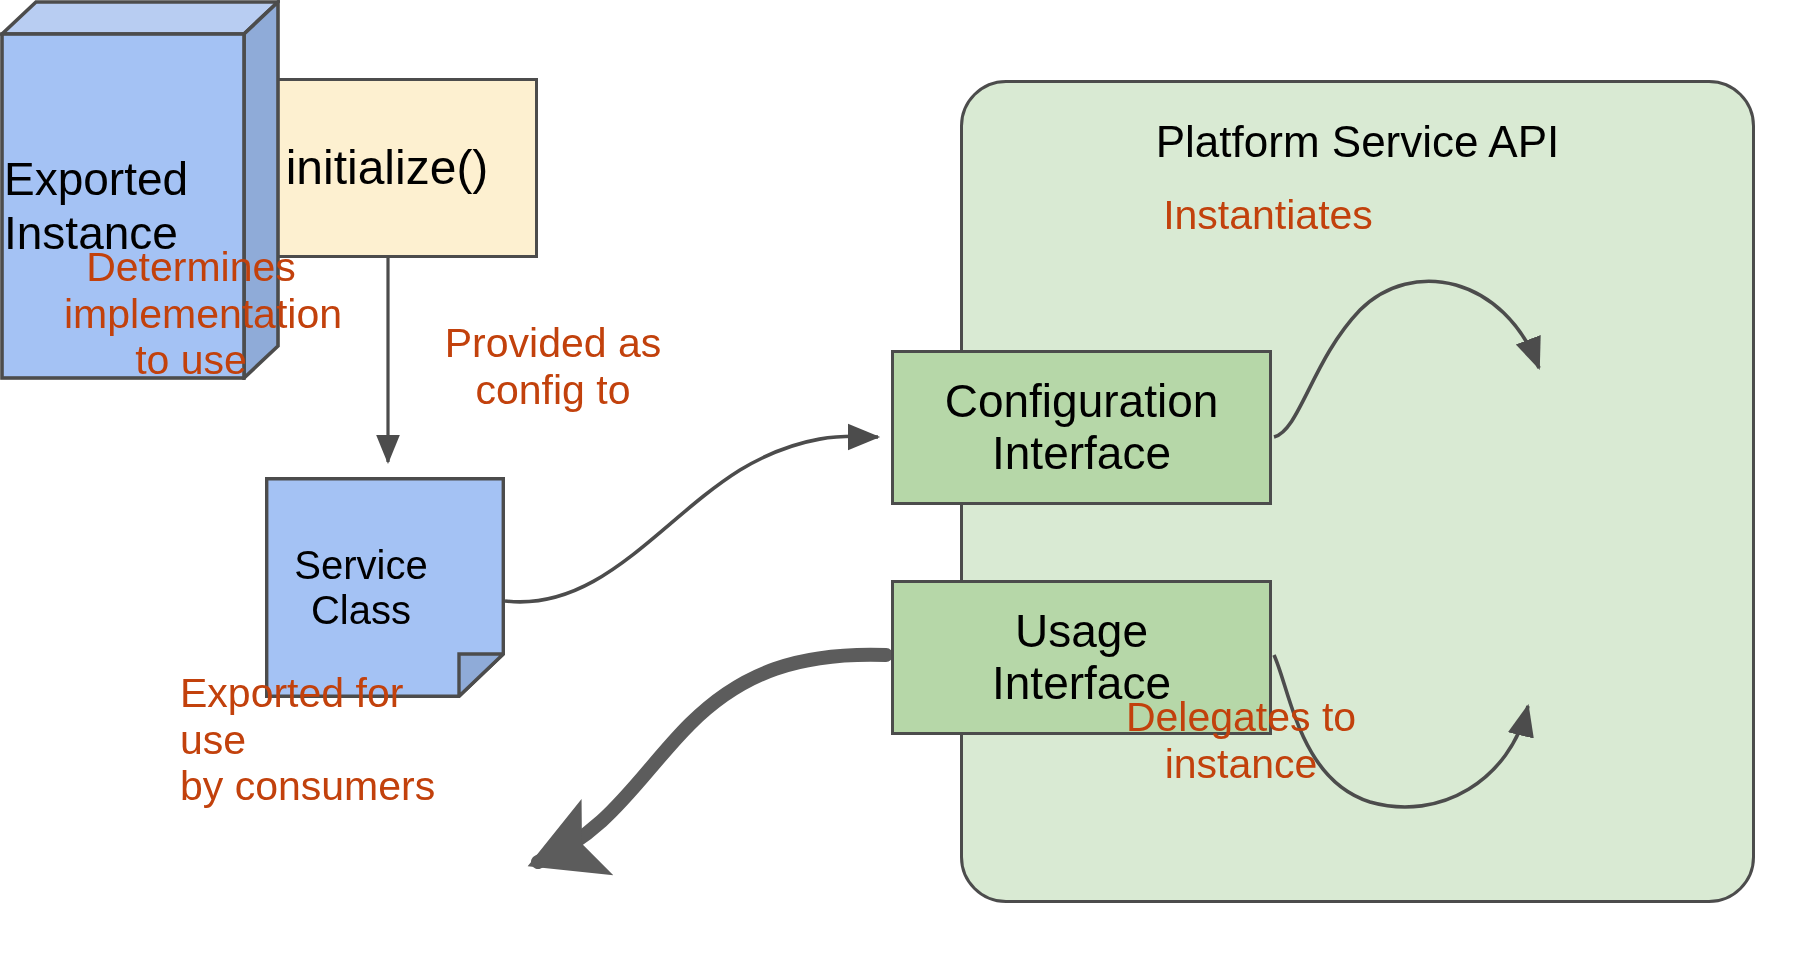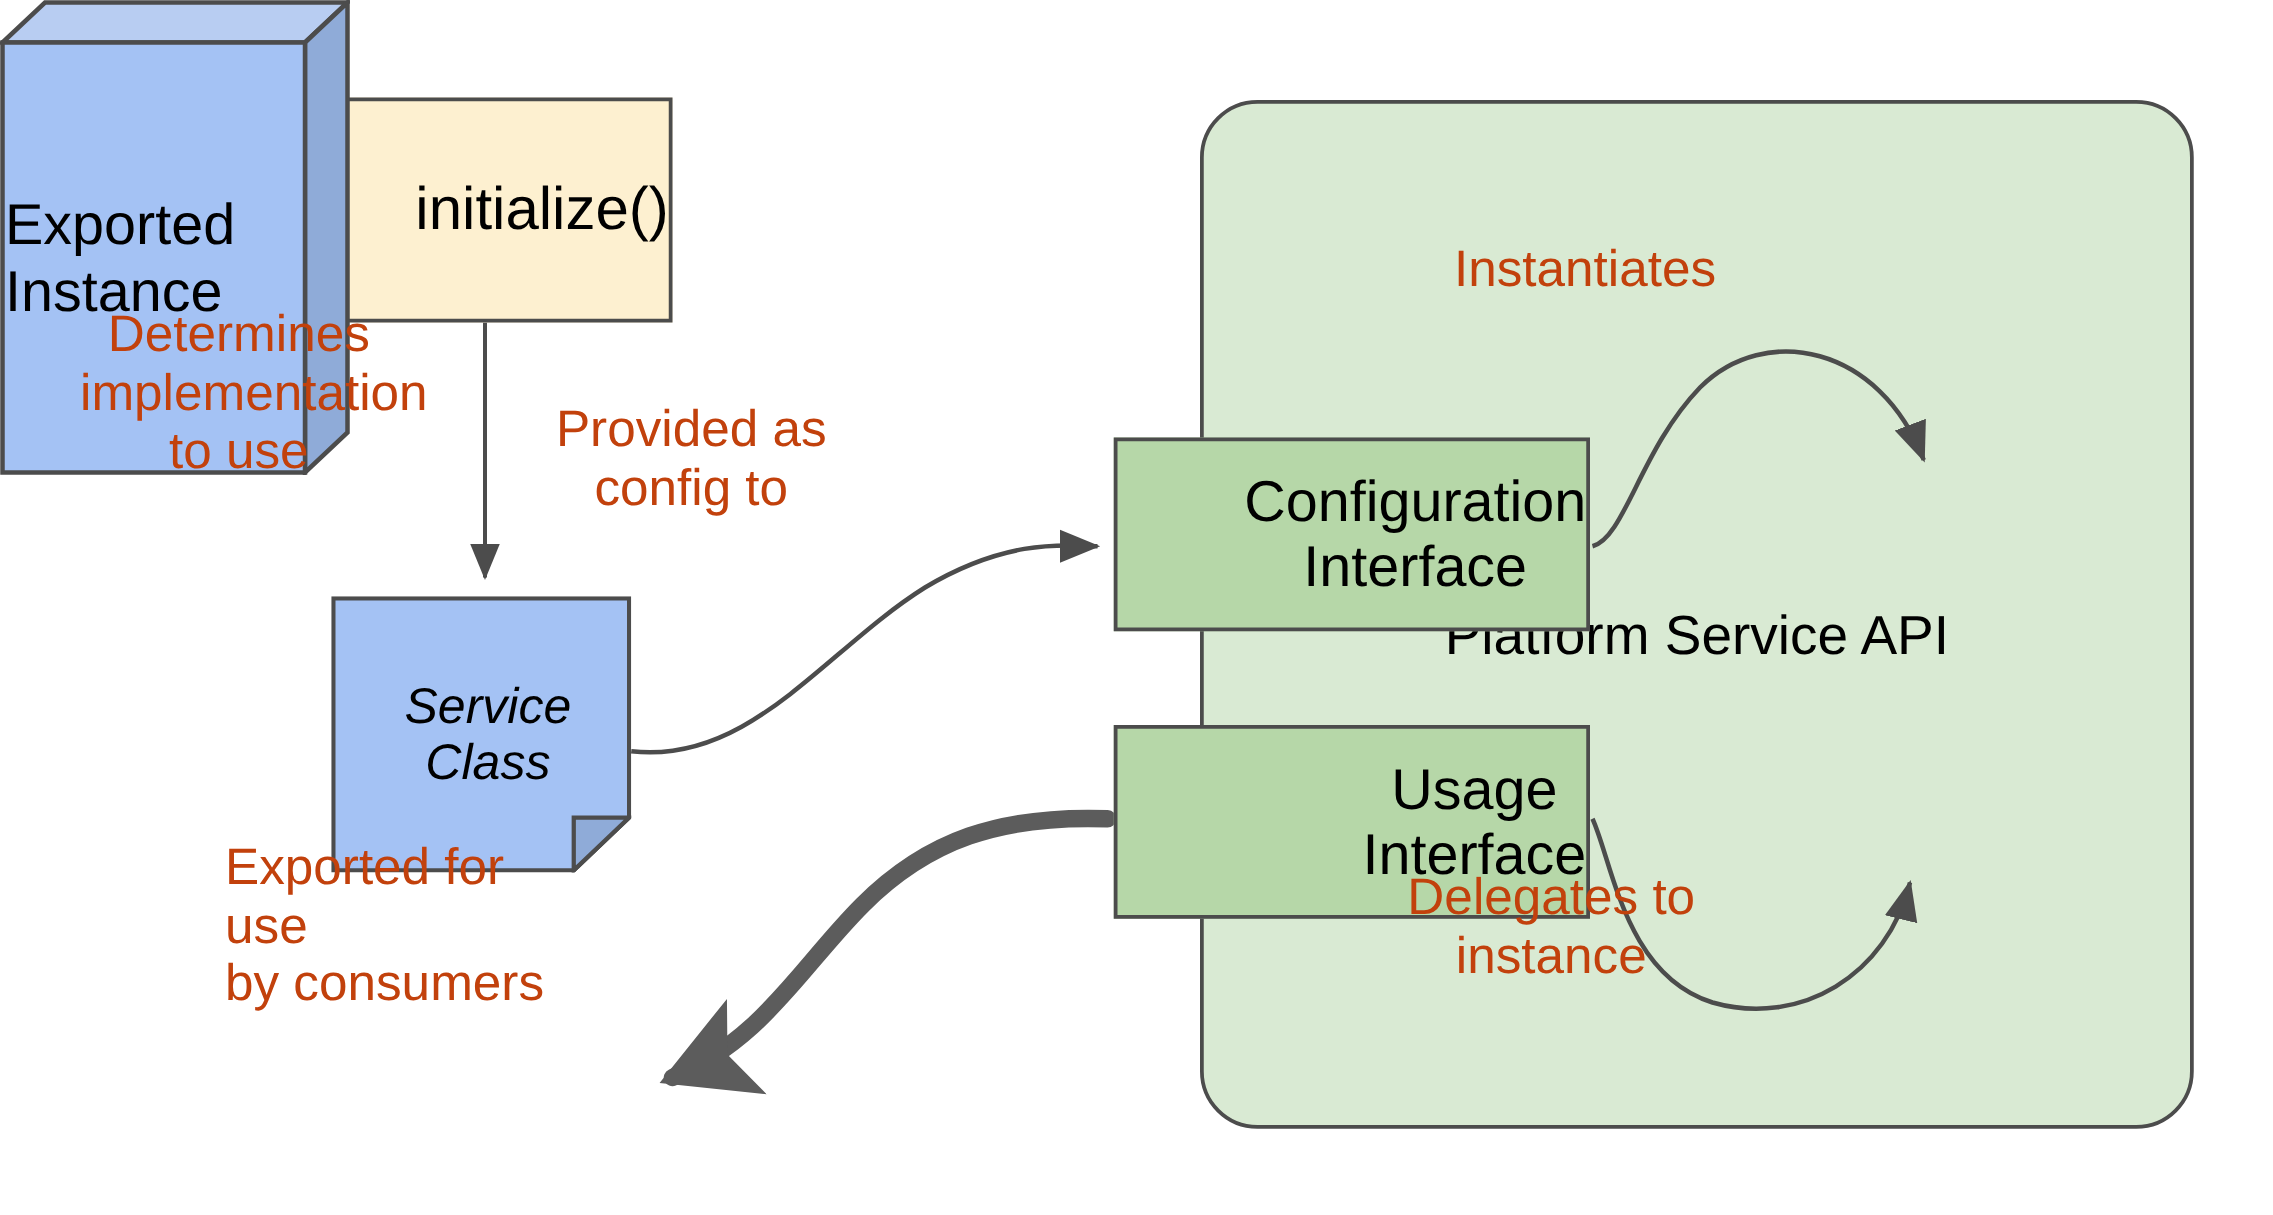--- a/index.html
+++ b/index.html
@@ -25,37 +25,37 @@
     top: 0;
     width: 1818px;
     height: 972px;
     pointer-events: none;
   }
   .node {
     position: absolute;
     box-sizing: border-box;
     display: flex;
     align-items: center;
-    justify-content: flex-end;
+    justify-content: center;
     text-align: center;
     color: #000000;
     line-height: 1.12;
     white-space: pre-line;
   }
 
   
   #api-container {
     left: 960px;
     top: 80px;
     width: 795px;
     height: 823px;
     background: #d9ead3;
     border: 3px solid #4c4c4c;
     border-radius: 46px;
-    align-items: center;
+    align-items: flex-start;
     justify-content: center;
     padding-top: 34px;
     font-size: 44px;
   }
 
   
   #initialize-box {
     left: 236px;
     top: 78px;
     width: 302px;
@@ -65,21 +65,20 @@
     font-size: 48px;
   }
 
   
   #service-class-note {
     left: 265px;
     top: 477px;
     width: 192px;
     height: 221px;
     font-size: 40px;
-    font-style: italic;
   }
   #service-class-note .note-svg {
     position: absolute;
     left: 0; top: 0;
     width: 240px;
     height: 221px;
   }
   #service-class-note .note-label {
     position: relative;
     z-index: 2;

